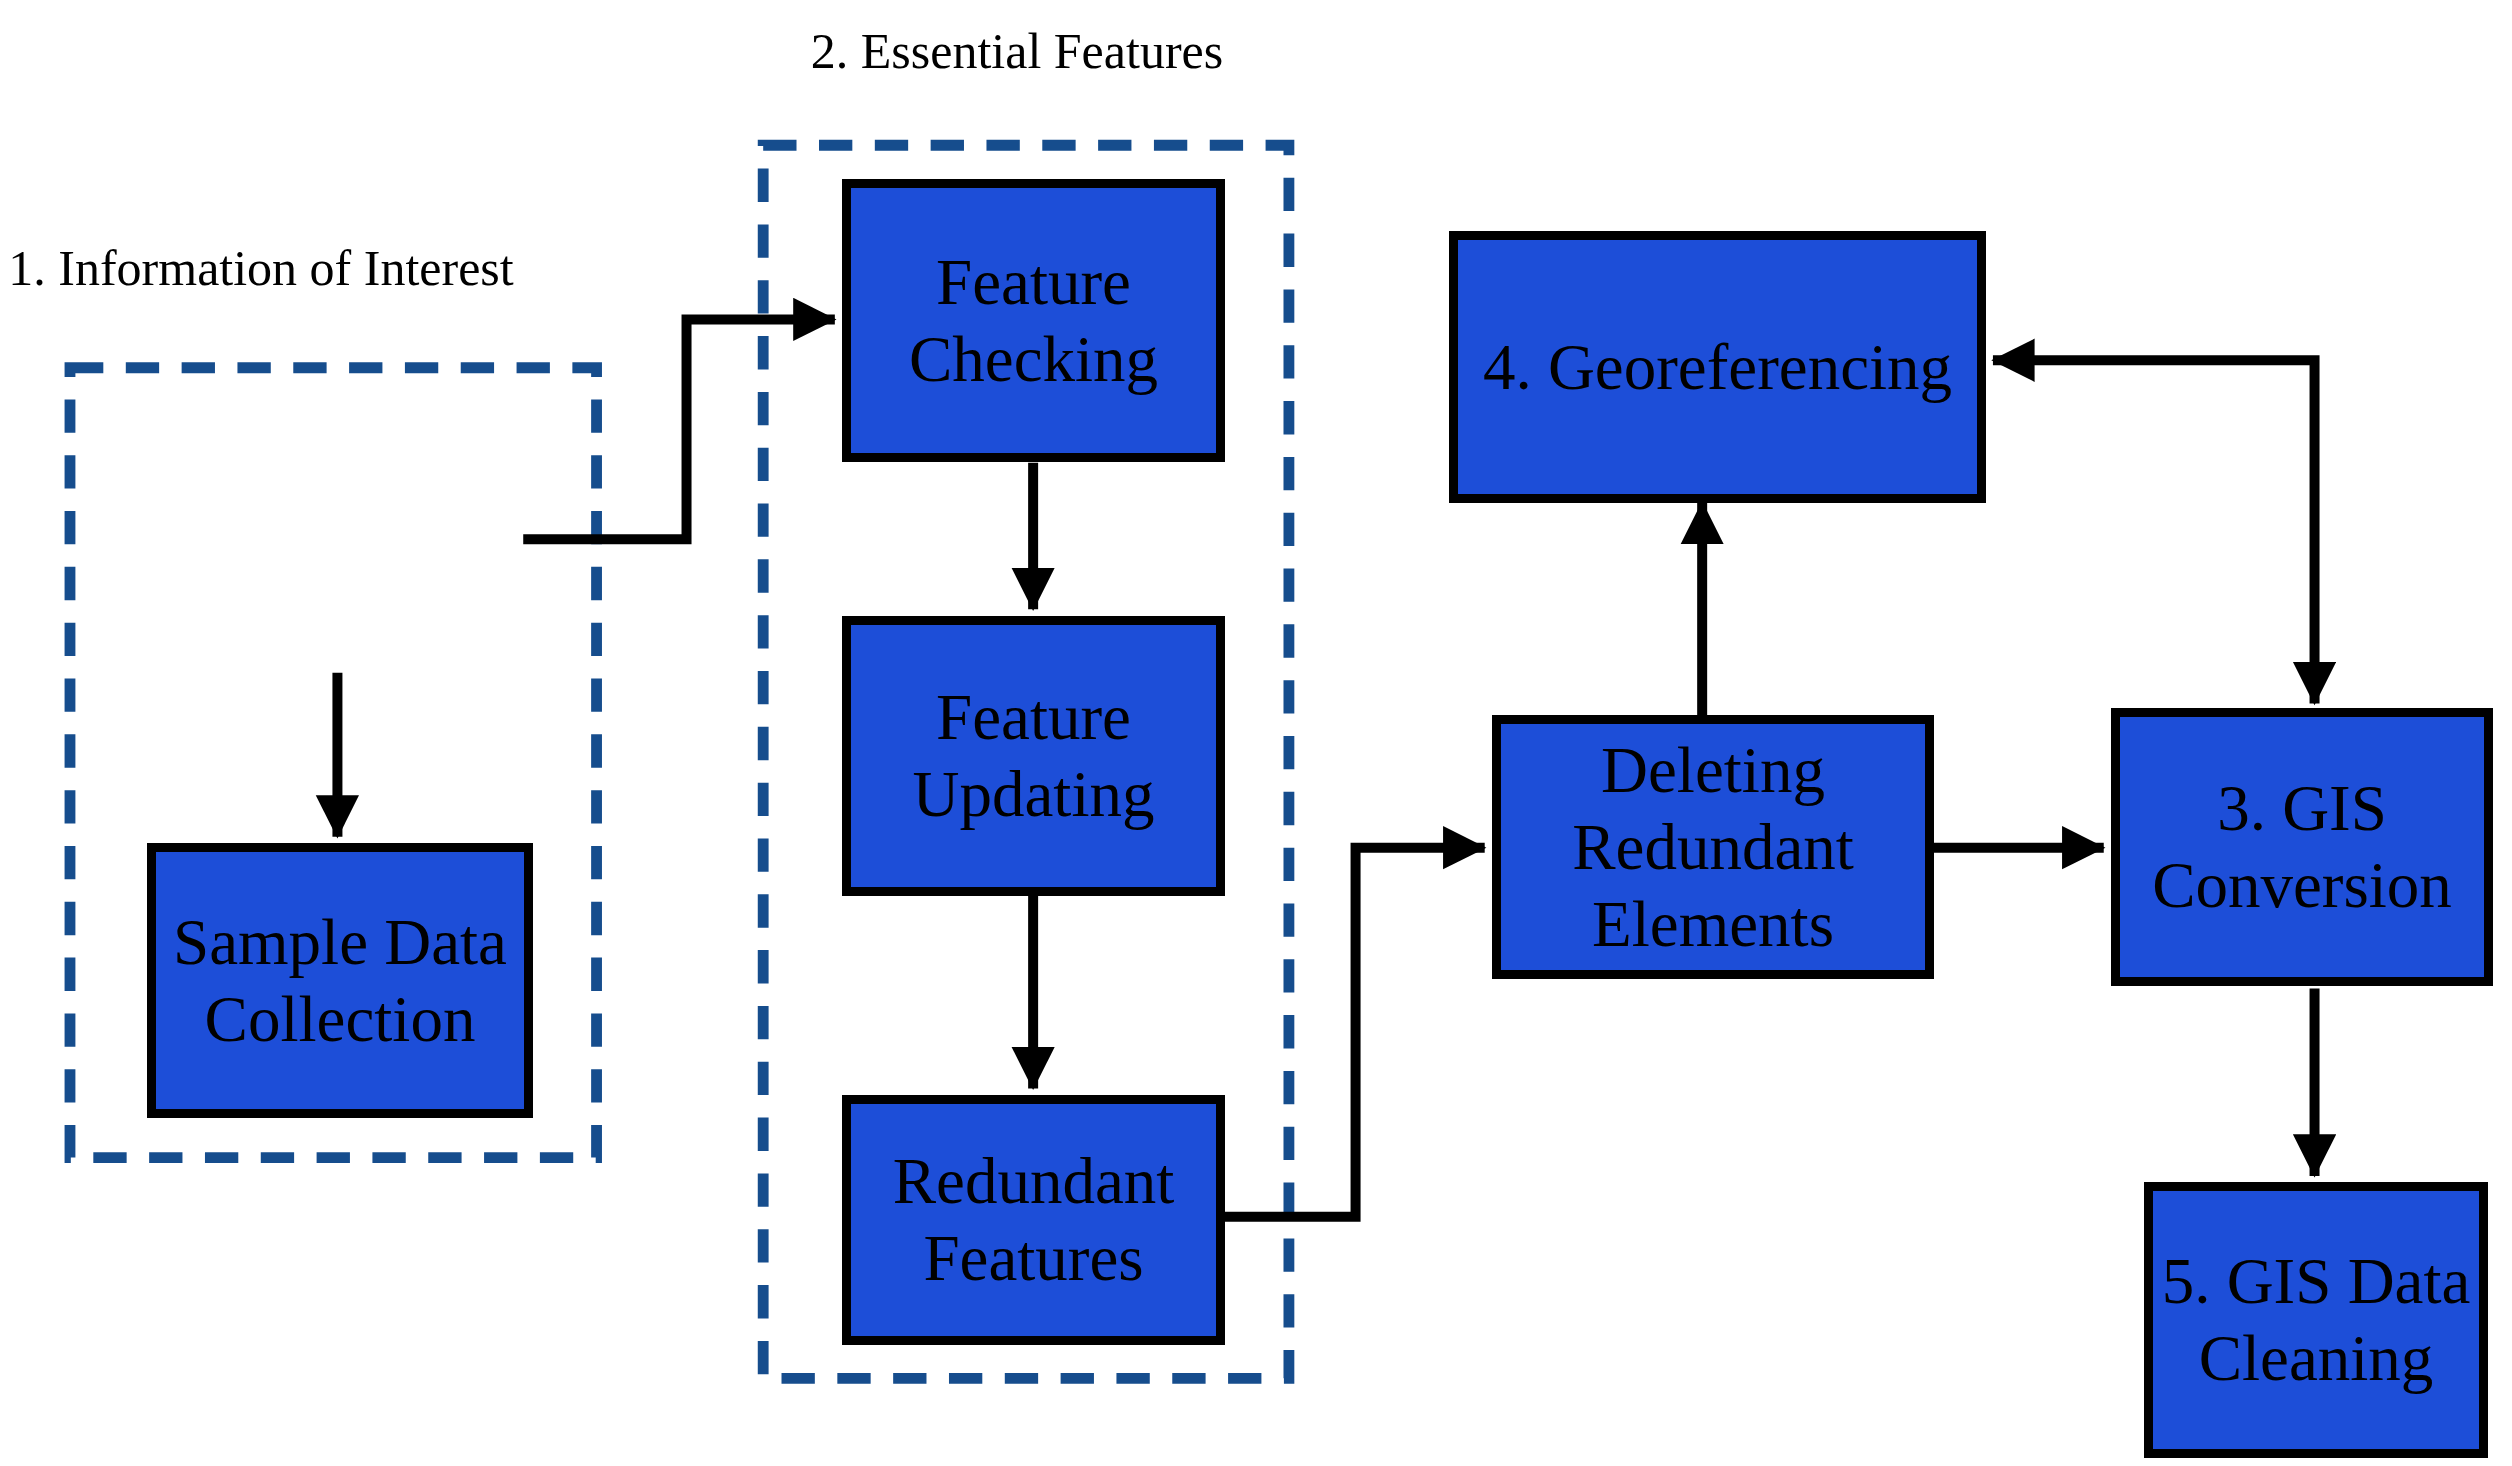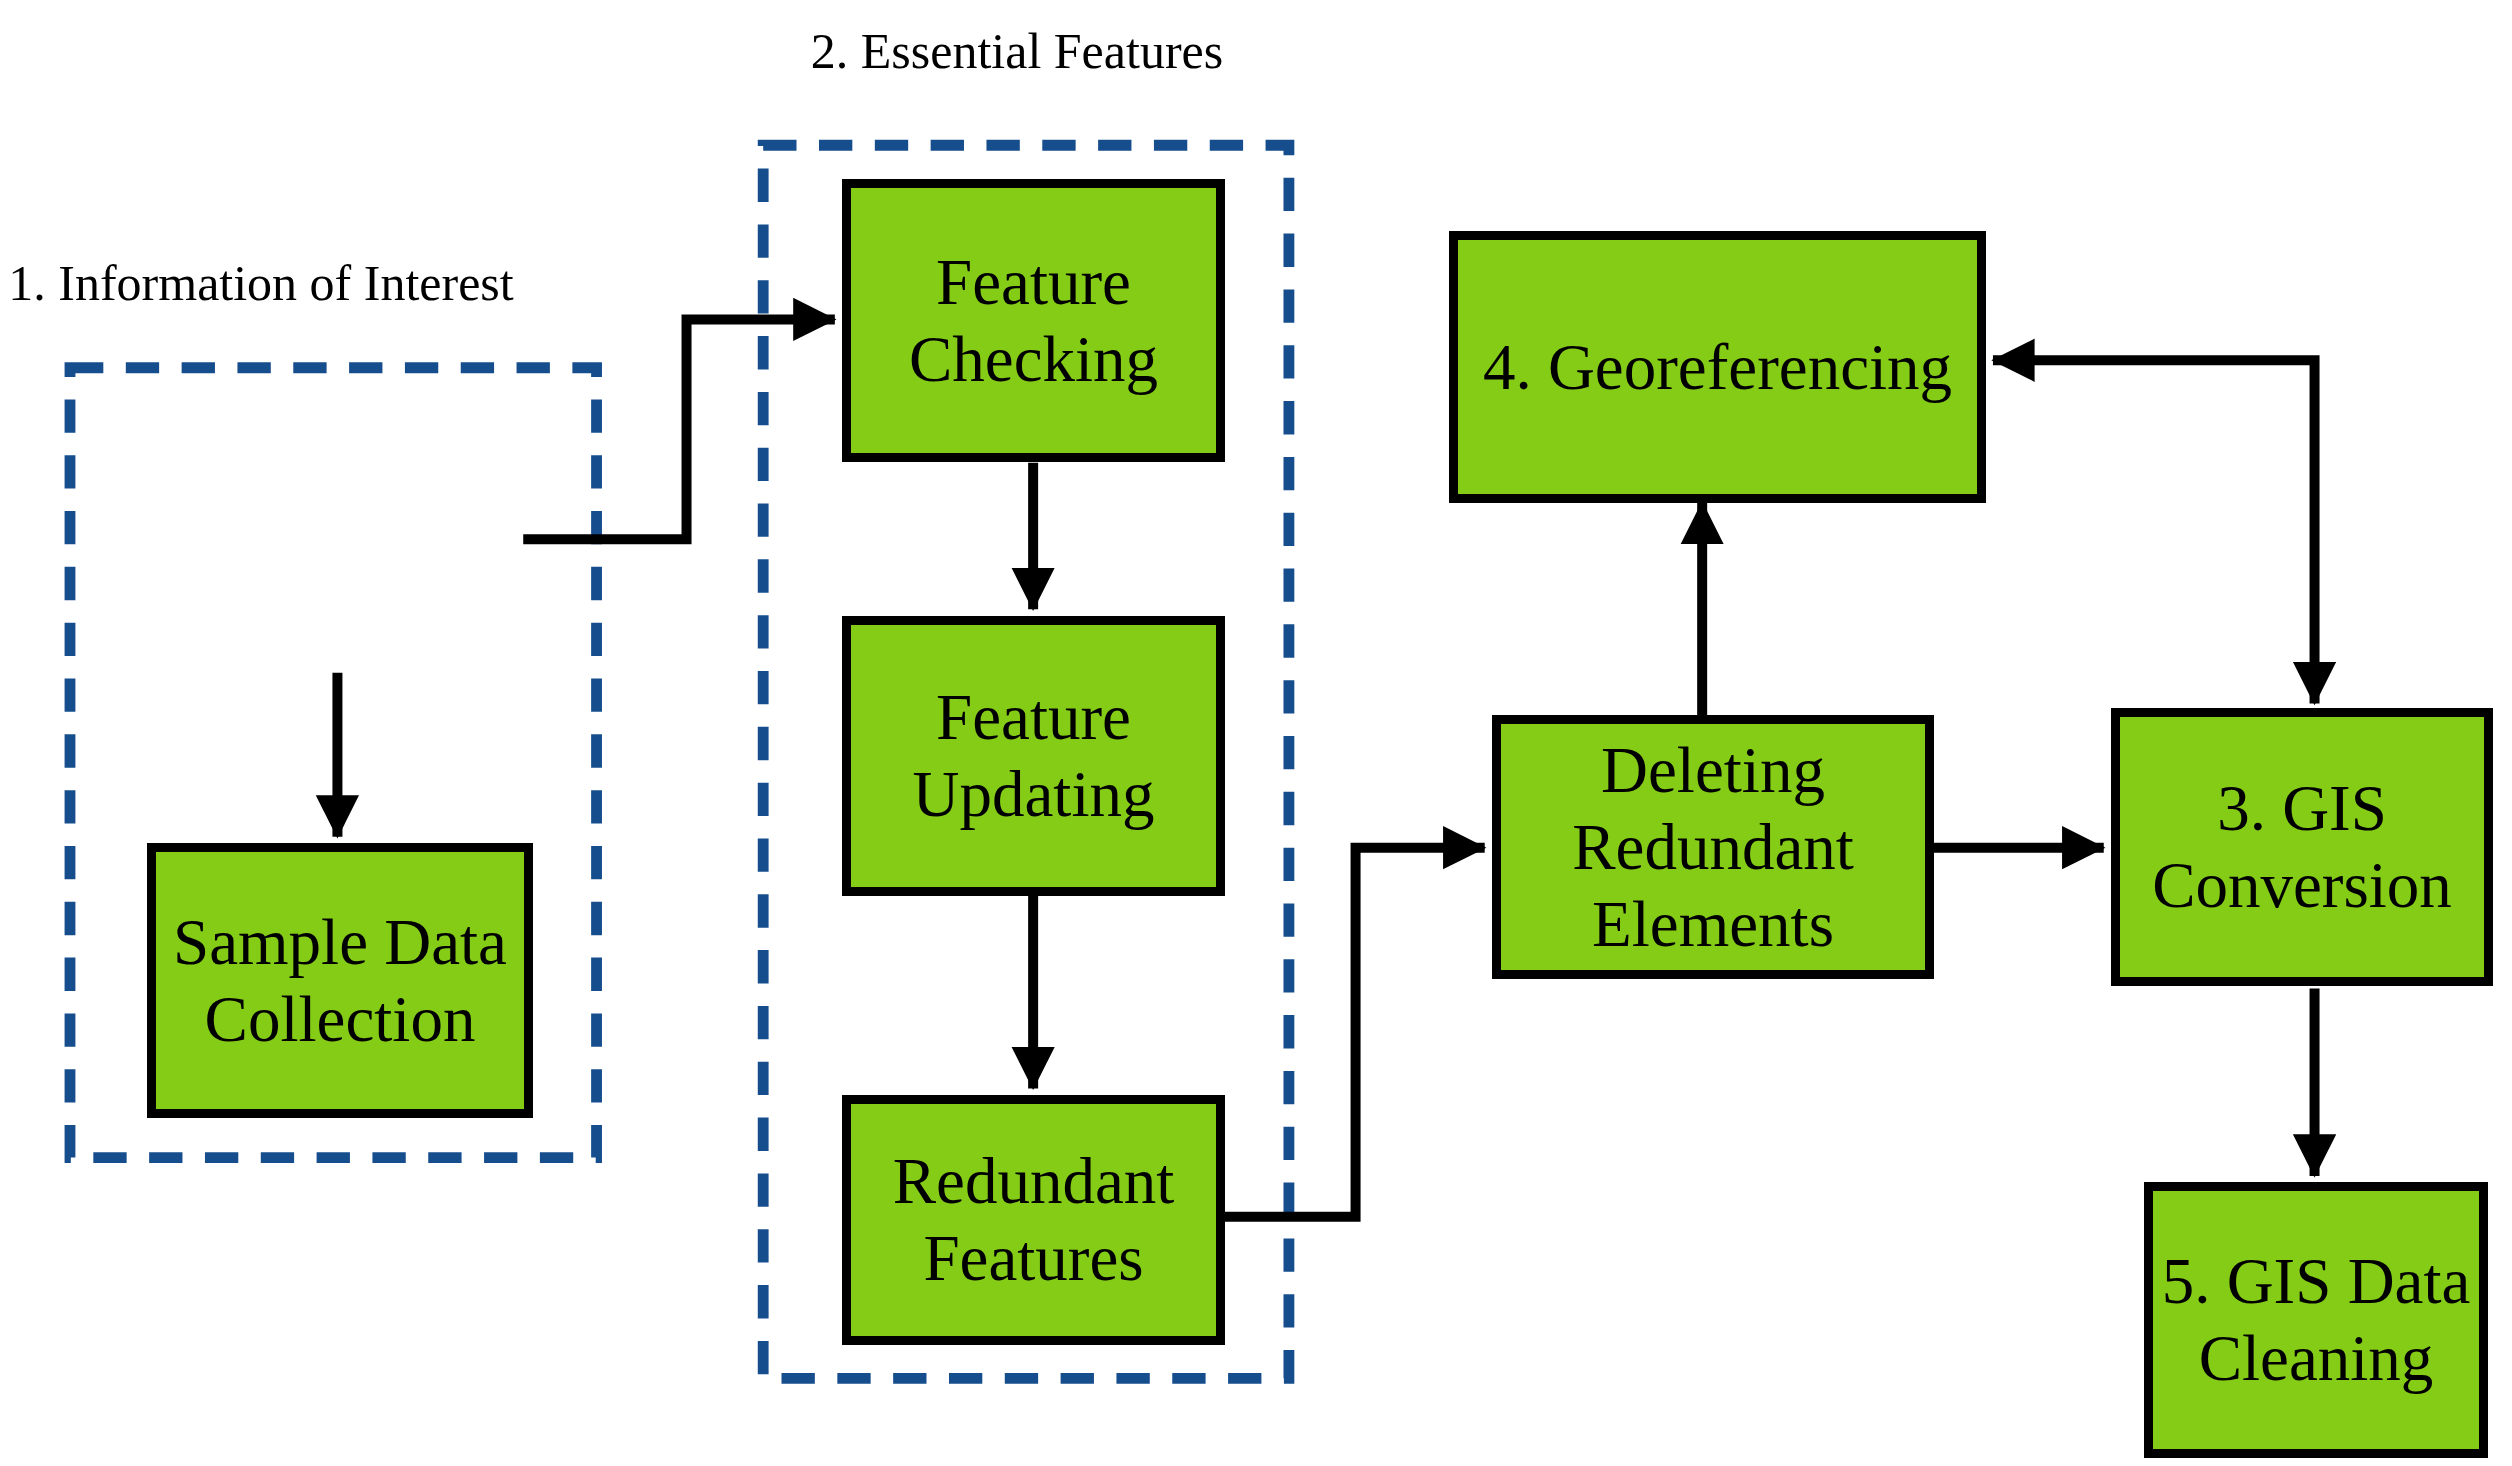--- a/index.html
+++ b/index.html
@@ -8,21 +8,21 @@
     width:2512px;height:1467px;
     background:#ffffff;
     font-family:"Liberation Serif", serif;
     color:#000;
     overflow:hidden;
   }
   #wires{position:absolute;left:0;top:0;width:2512px;height:1467px;}
   .node{
     position:absolute;
     box-sizing:border-box;
-    background:#84cc16;
+    background:#1d4ed8;
     border:9.2px solid #000;
     display:flex;align-items:center;justify-content:center;
     text-align:center;
     font-size:65px;line-height:77px;
   }
   .node .lbl{white-space:pre-line;display:block;}
   .sec-title{
     position:absolute;
     font-size:50px;line-height:77px;
     white-space:nowrap;
@@ -30,21 +30,21 @@
   
   #n-existing   {left:144px; top:406px;  width:379px; height:267px;}
   #n-sample     {left:147px; top:843px; width:386px; height:275px;}
   #n-checking   {left:842px;top:179px;  width:383px; height:283px;}
   #n-updating   {left:842px;top:616px;  width:383px; height:280px;}
   #n-redundant  {left:842px;top:1095px; width:383px; height:250px;}
   #n-deleting   {left:1492px;top:715px;  width:442px; height:264px;}
   #n-georef     {left:1449px;top:223px;  width:537px; height:272px;}
   #n-gis        {left:2111px;top:708px;  width:382px; height:278px;}
   #n-cleaning   {left:2144px;top:1182px; width:344px; height:276px;}
-  #t-info    {left:8.3px;  top:245px;}
+  #t-info    {left:8.3px;  top:230px;}
   #t-essent  {left:746px; top:13.3px; width:542px; text-align:center;}
 </style>
 </head>
 <body>
 
 <div id="stage" style="background: rgb(255, 255, 255);">
 
   <svg id="wires" viewBox="0 0 3015 1760" xmlns="http://www.w3.org/2000/svg">
     <defs>
       <marker id="ah" markerUnits="userSpaceOnUse" markerWidth="60" markerHeight="56" refX="50" refY="26" orient="auto-start-reverse">

